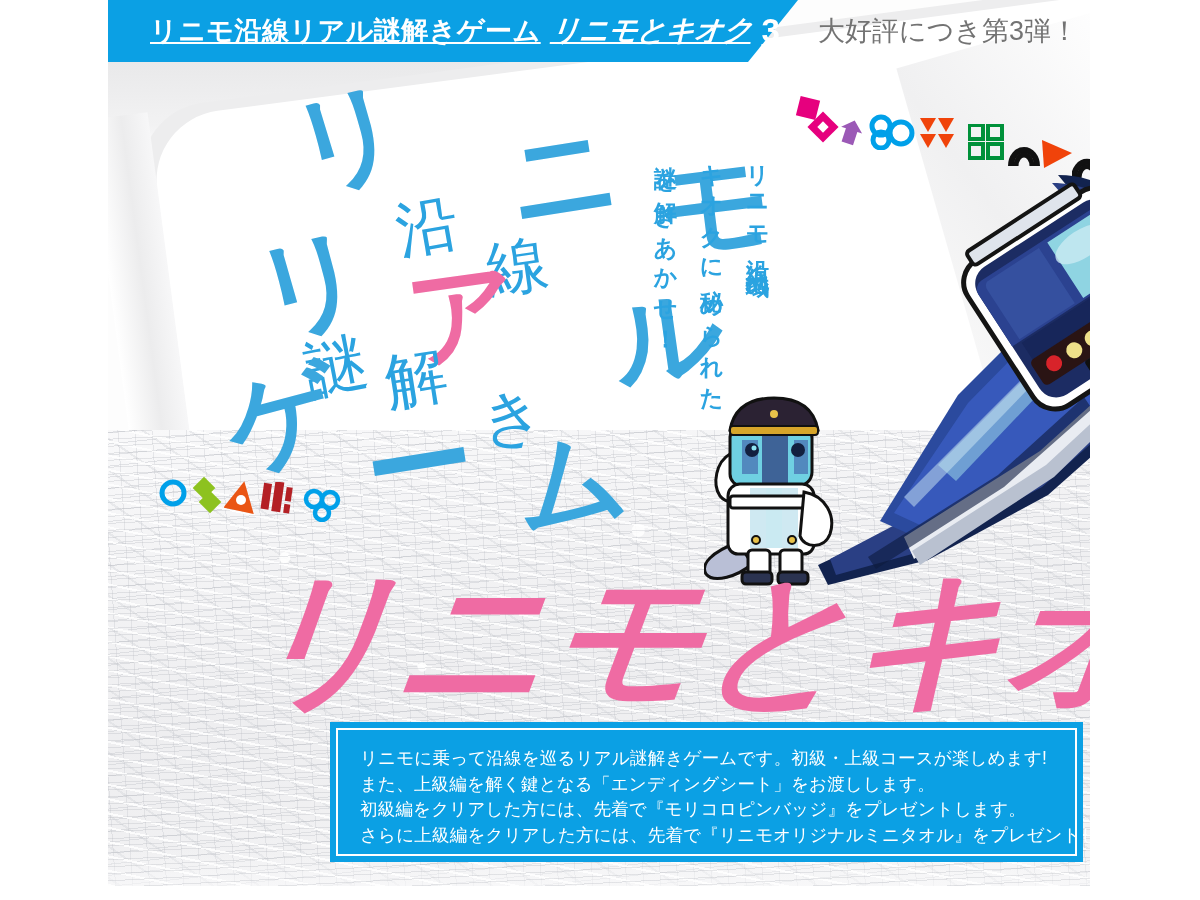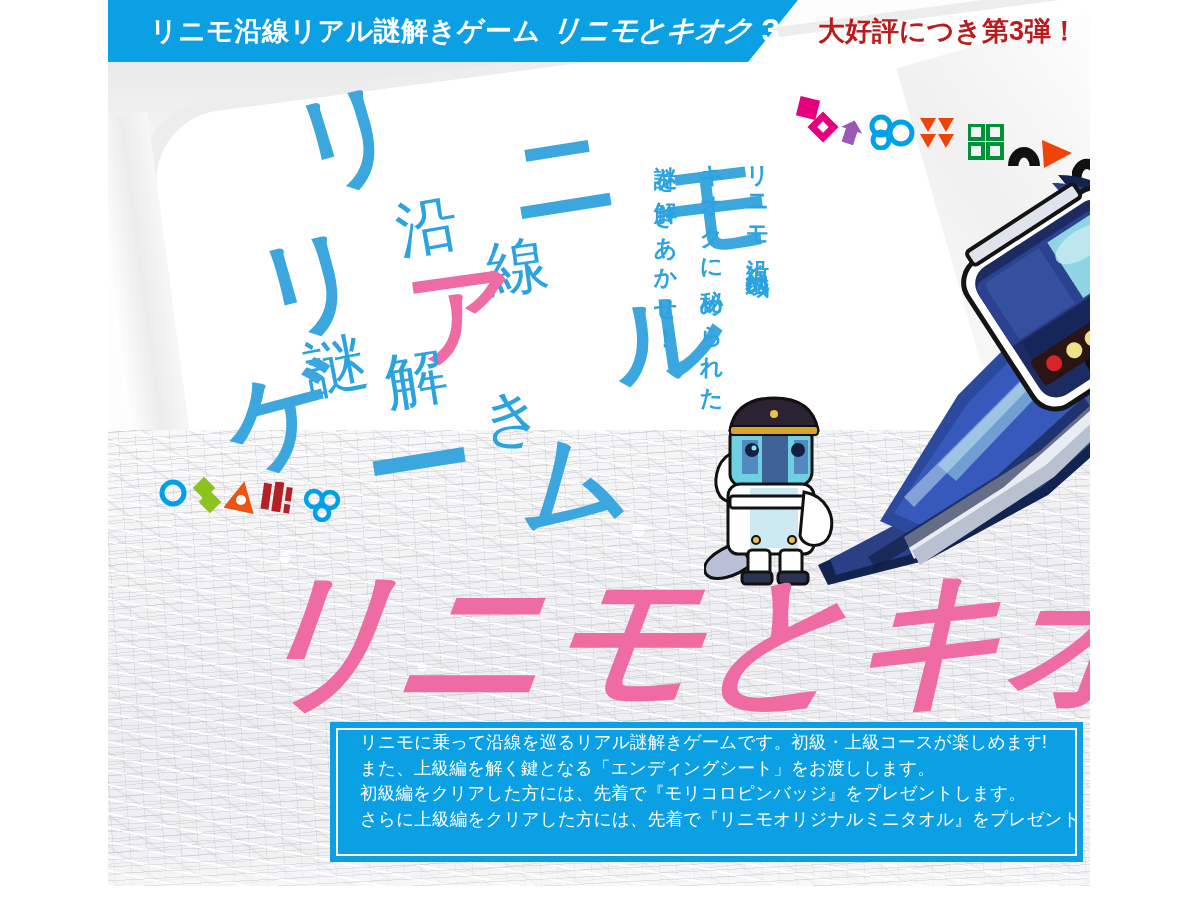--- a/index.html
+++ b/index.html
@@ -92,31 +92,32 @@
     position: absolute; left: 0; top: 0; width: 690px; height: 62px;
     background: #0ba0e4;
     clip-path: polygon(0 0, 690px 0, 640px 62px, 0 62px);
   }
   .banner-title {
     position: absolute; left: 42px; top: 0; height: 62px;
     display: flex; align-items: center; gap: 10px;
     color: #ffffff;
     font-size: 27px; font-weight: 700; letter-spacing: .5px;
     white-space: nowrap;
+    text-decoration: underline;
   }
   .banner-logo-mini {
     font-size: 29px; font-weight: 700; font-style: italic;
     letter-spacing: -1px;
     transform: skewX(-6deg);
   }
   .banner-logo-num { font-size: 33px; font-weight: 700; }
   .banner-sub {
     position: absolute; left: 710px; top: 0; height: 62px;
     display: flex; align-items: center;
-    color: #b91c1c; font-size: 27px; font-weight: 700; white-space: nowrap;
+    color: #737373; font-size: 27px; font-weight: 400; white-space: nowrap;
   }
 
   
   .kana {
     position: absolute;
     color: #3ba7de;
     font-weight: 700;
     line-height: .86;
     user-select: none;
   }
@@ -157,21 +158,21 @@
     position: absolute; left: 222px; top: 722px;
     width: 753px; height: 140px;
     background: #0ba0e4;
     box-sizing: border-box;
     padding: 6px;
   }
   .infobox-inner {
     width: 100%; height: 100%;
     border: 2px solid #ffffff;
     box-sizing: border-box;
-    padding: 0 22px 10px 22px;
+    padding: 16px 22px 10px 22px;
   }
   .infoline {
     color: #ffffff;
     font-size: 17.5px;
     line-height: 25.5px;
     white-space: nowrap;
     letter-spacing: .2px;
   }
 
   

